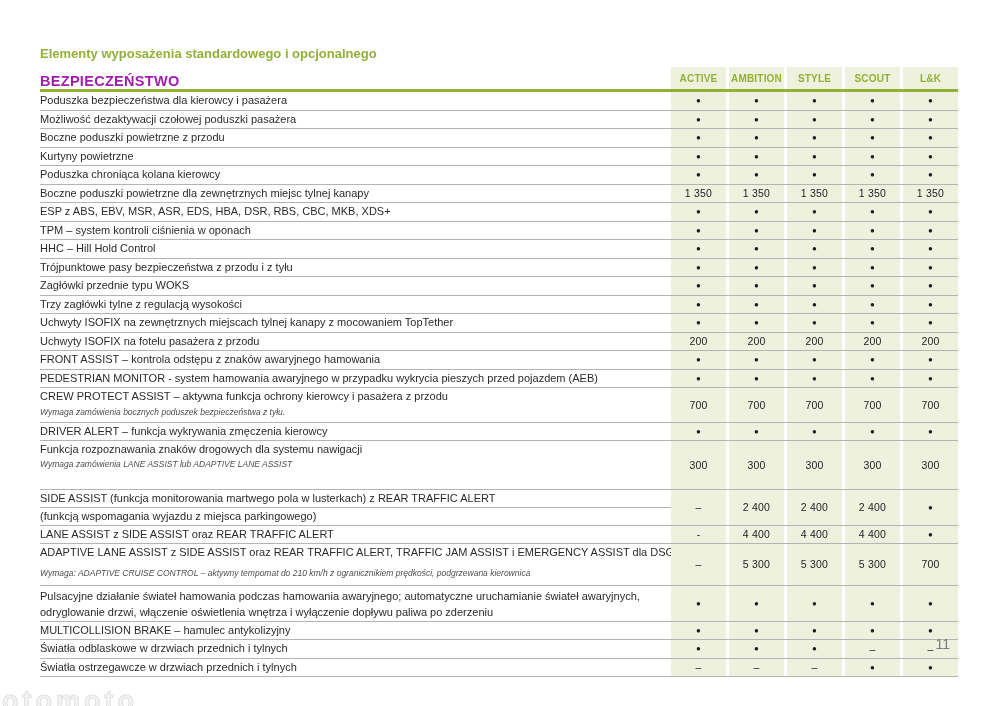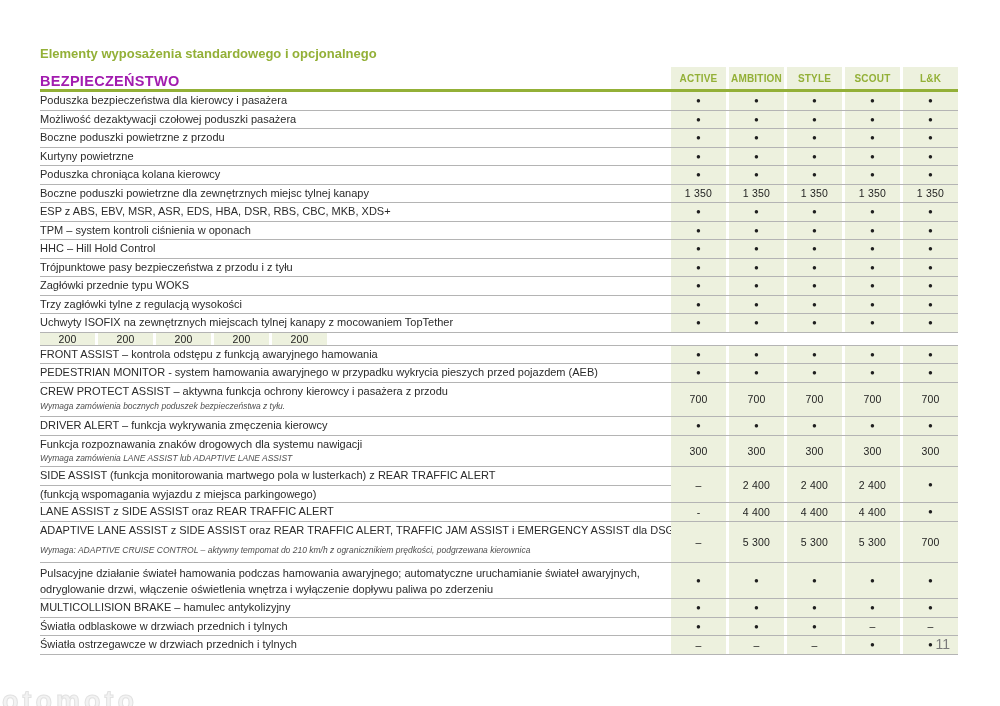--- a/index.html
+++ b/index.html
@@ -21,21 +21,21 @@
   .desc{width:631px;}
   .label{font-size:11px;line-height:17.5px;white-space:nowrap;color:#2b2b2b;}
   .label2{font-size:11px;line-height:16.5px;color:#2b2b2b;border-top:1px solid #b4b4b4;}
   .note{font-size:8.5px;font-style:italic;color:#4f4f4f;line-height:11px;margin:1px 0 4px;}
   .cells{display:flex;width:287px;align-items:stretch;}
   .cell{width:55px;margin-left:3px;background:#edf1de;display:flex;align-items:center;justify-content:center;}
   .cell:first-child{margin-left:0;}
   .val{font-size:10.5px;color:#1e1e1e;letter-spacing:.2px;}
   .val.dot{font-size:8px;}
   
-  #rows .row:nth-of-type(19) .note{margin:0 0 2px;}
+  #rows .row:nth-of-type(19) .note{margin:0 0 19px;}
   #rows .row:nth-of-type(22) .note{margin:6px 0 6px;}
   #rows .row:nth-of-type(23) .label{white-space:normal;line-height:16px;padding:2px 0 1px;}
   .watermark{
     position:absolute;left:2px;top:686px;font-size:27px;font-weight:bold;letter-spacing:4px;
     color:#f3f3f3;-webkit-text-stroke:1px #e2e2e2;user-select:none;
   }
   .page-number{position:absolute;top:636px;right:50px;font-size:14px;color:#7a7a7a;margin-left:8px;}
 </style>
 </head>
 <body>
@@ -365,20 +365,24 @@
           <div class="cell">
             <span class="val dot">●</span>
           </div>
           <div class="cell">
             <span class="val dot">●</span>
           </div>
         </div>
       </div>
 
       <div class="row">
+        <div class="desc">
+          <div class="label">Uchwyty ISOFIX na fotelu pasażera z przodu</div>
+
+        </div>
         <div class="cells">
           <div class="cell">
             <span class="val">200</span>
           </div>
           <div class="cell">
             <span class="val">200</span>
           </div>
           <div class="cell">
             <span class="val">200</span>
           </div>
@@ -386,21 +390,21 @@
             <span class="val">200</span>
           </div>
           <div class="cell">
             <span class="val">200</span>
           </div>
         </div>
       </div>
 
       <div class="row">
         <div class="desc">
-          <div class="label">FRONT ASSIST – kontrola odstępu z funkcją awaryjnego hamowania</div>
+          <div class="label">FRONT ASSIST – kontrola odstępu z znaków awaryjnego hamowania</div>
 
         </div>
         <div class="cells">
           <div class="cell">
             <span class="val dot">●</span>
           </div>
           <div class="cell">
             <span class="val dot">●</span>
           </div>
           <div class="cell">

